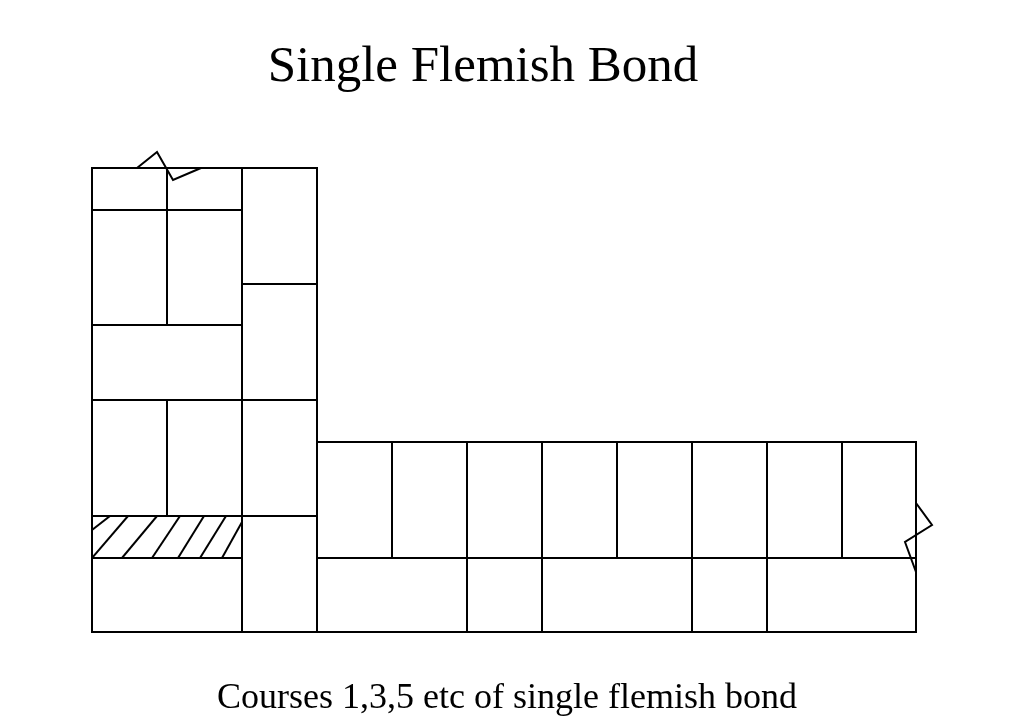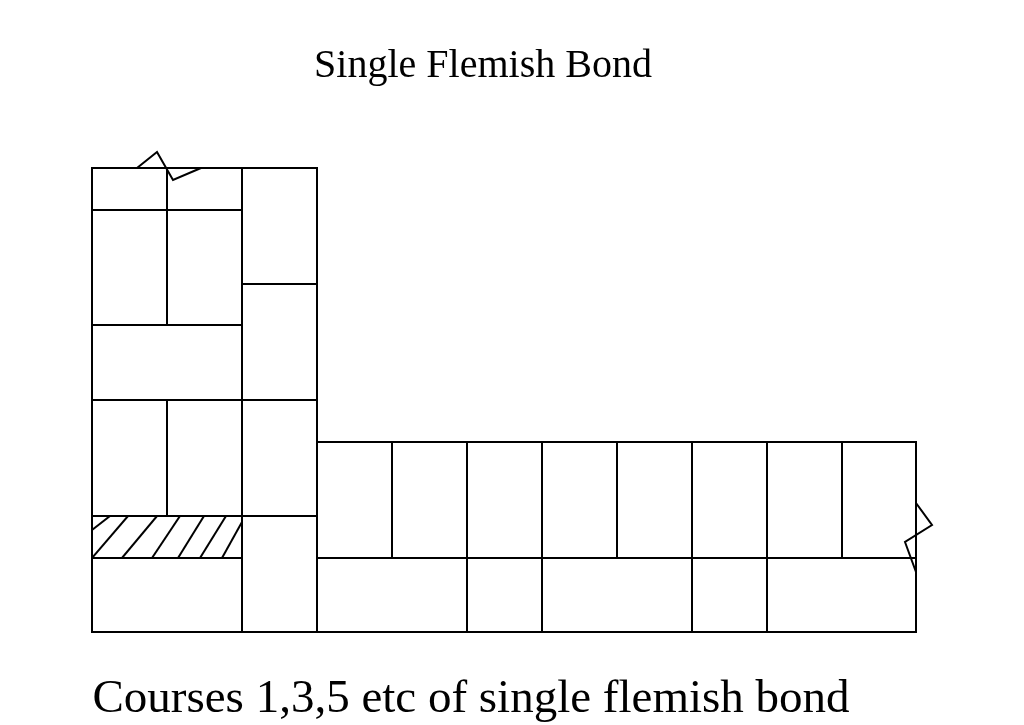--- a/index.html
+++ b/index.html
@@ -14,32 +14,33 @@
       overflow: hidden;
       font-family: "Liberation Serif", "DejaVu Serif", serif;
       color: #000000;
     }
     .title {
       position: absolute;
       left: 0;
       top: 36px;
       width: 966px;
       text-align: center;
-      font-size: 40px;
+      font-size: 51px;
       line-height: 56px;
       letter-spacing: 0px;
     }
     .caption {
       position: absolute;
       left: 0;
       top: 672px;
       width: 942px;
       text-align: center;
-      font-size: 47px;
+      font-size: 36px;
       line-height: 48px;
+      padding-left: 36px;
     }
     svg.diagram {
       position: absolute;
       left: 0;
       top: 0;
     }
     .brick {
       fill: #ffffff;
       stroke: #000000;
       stroke-width: 2;

